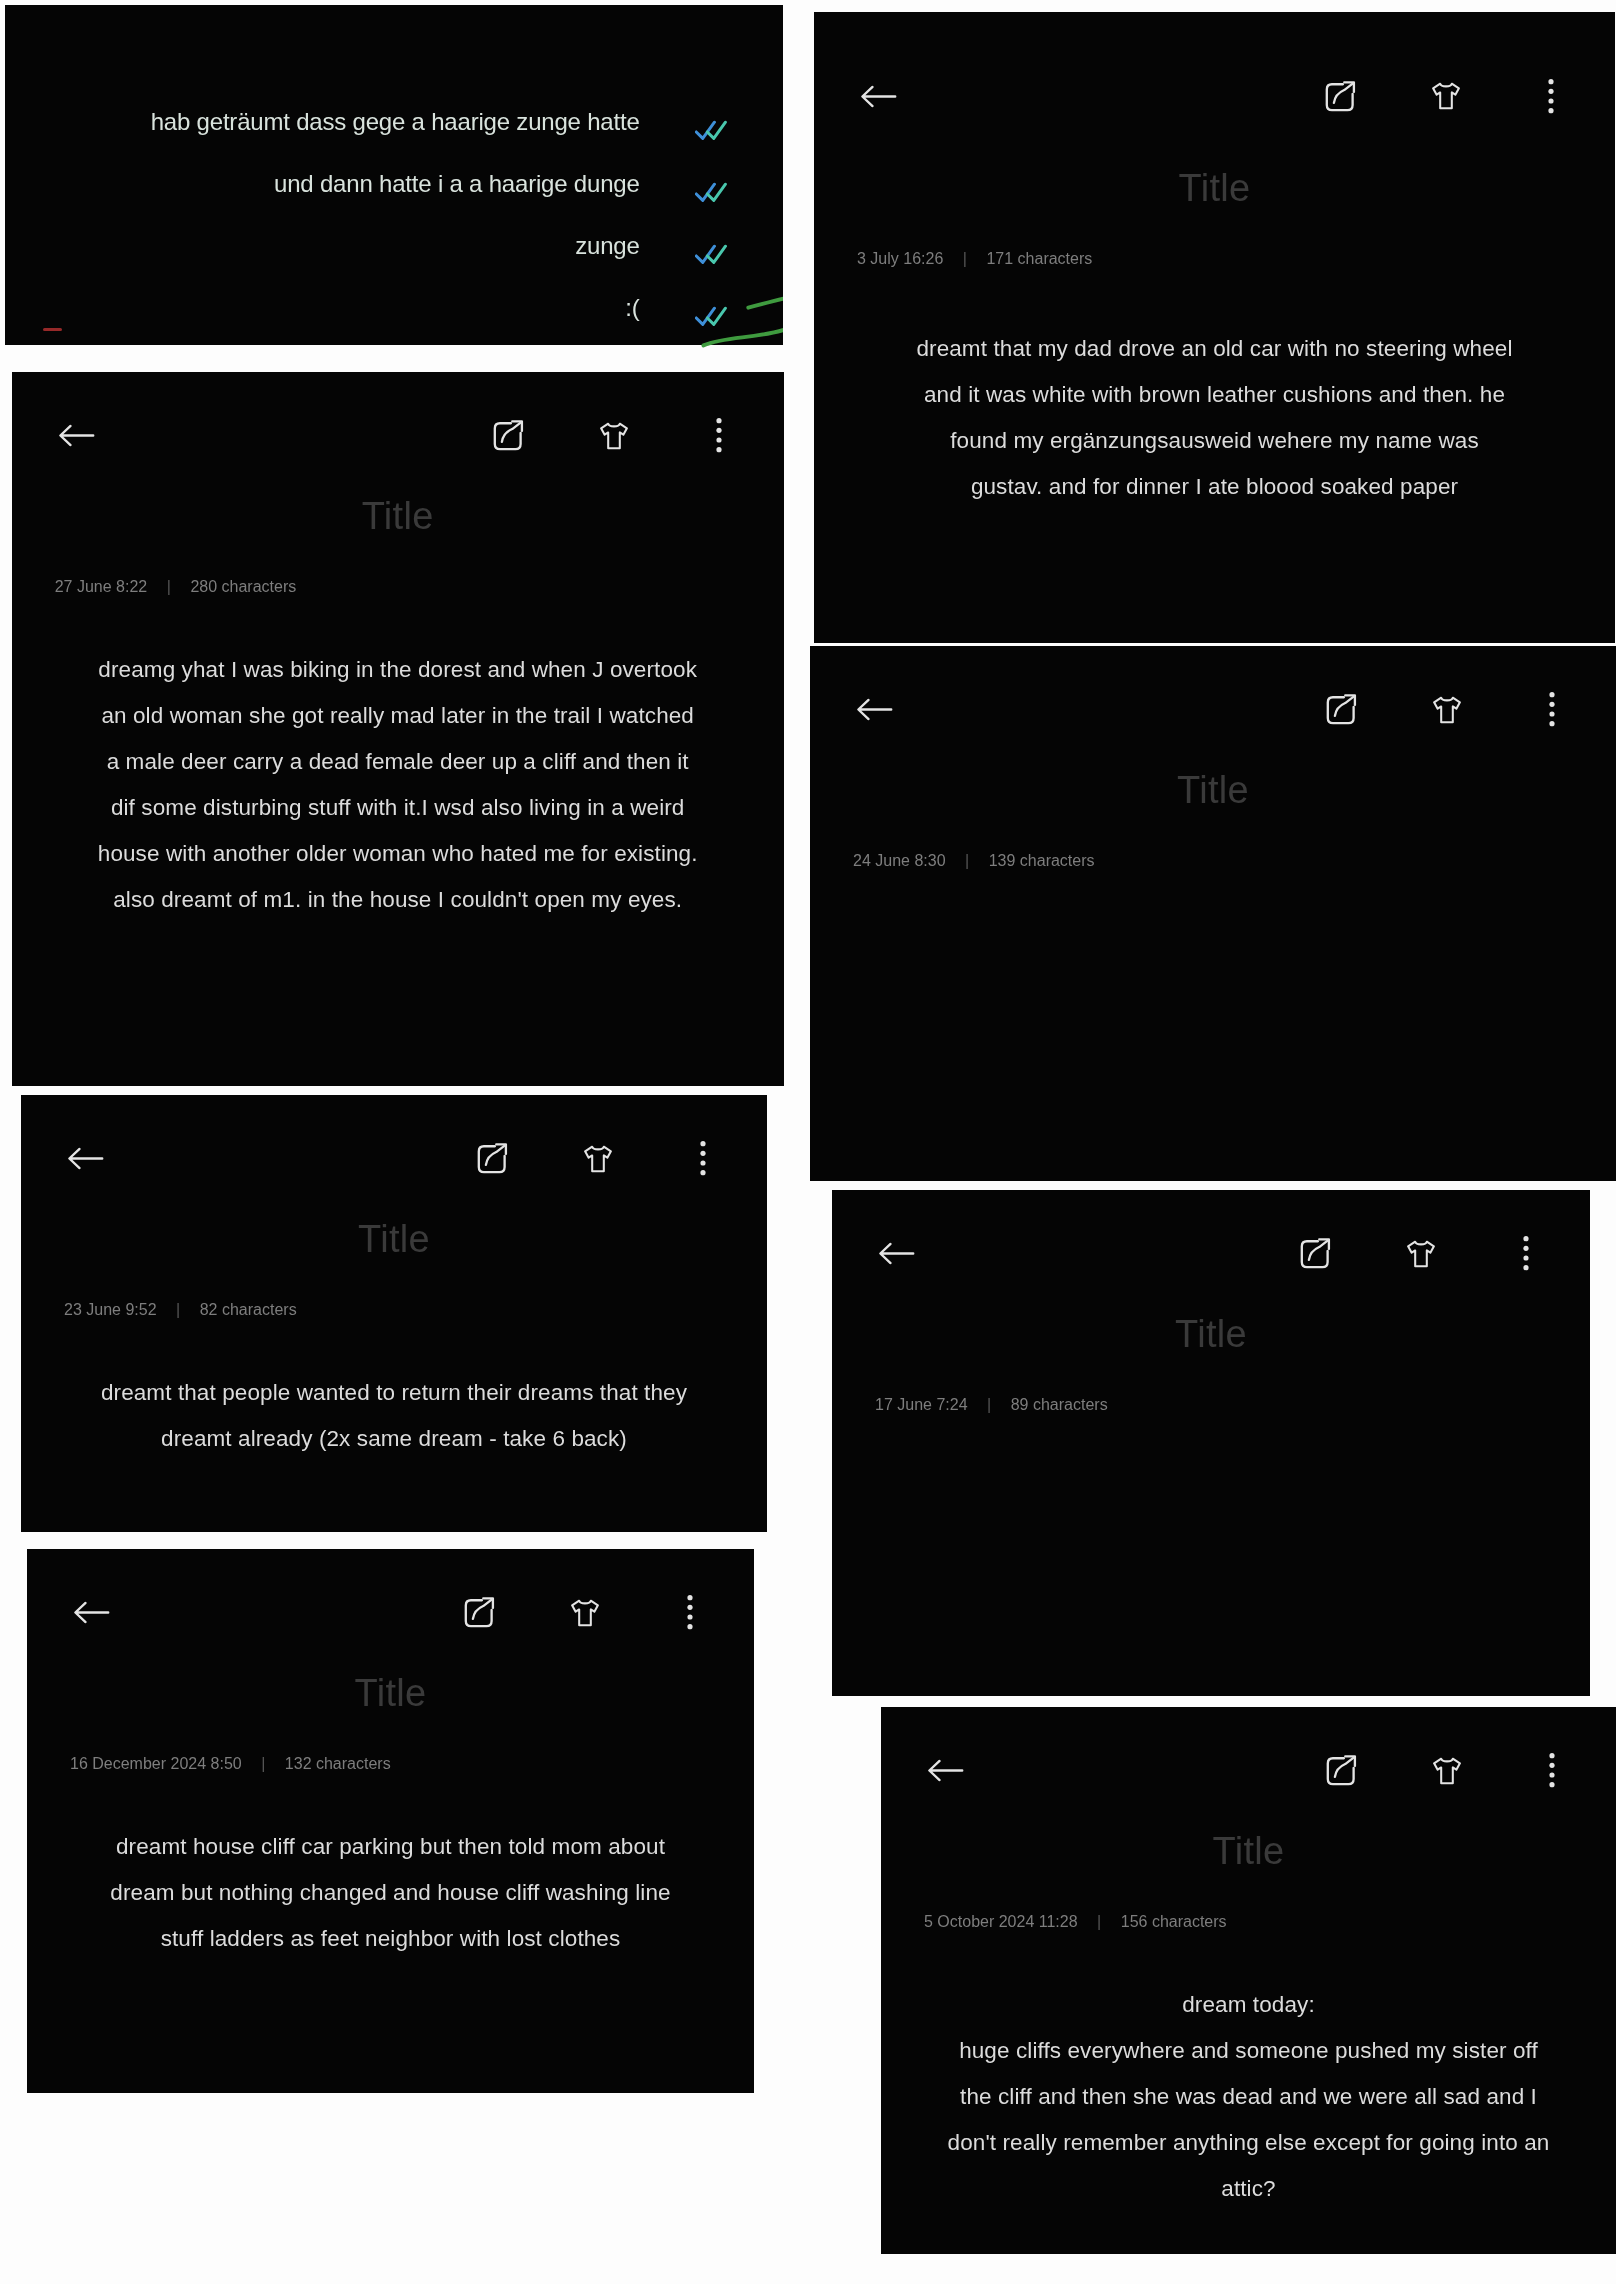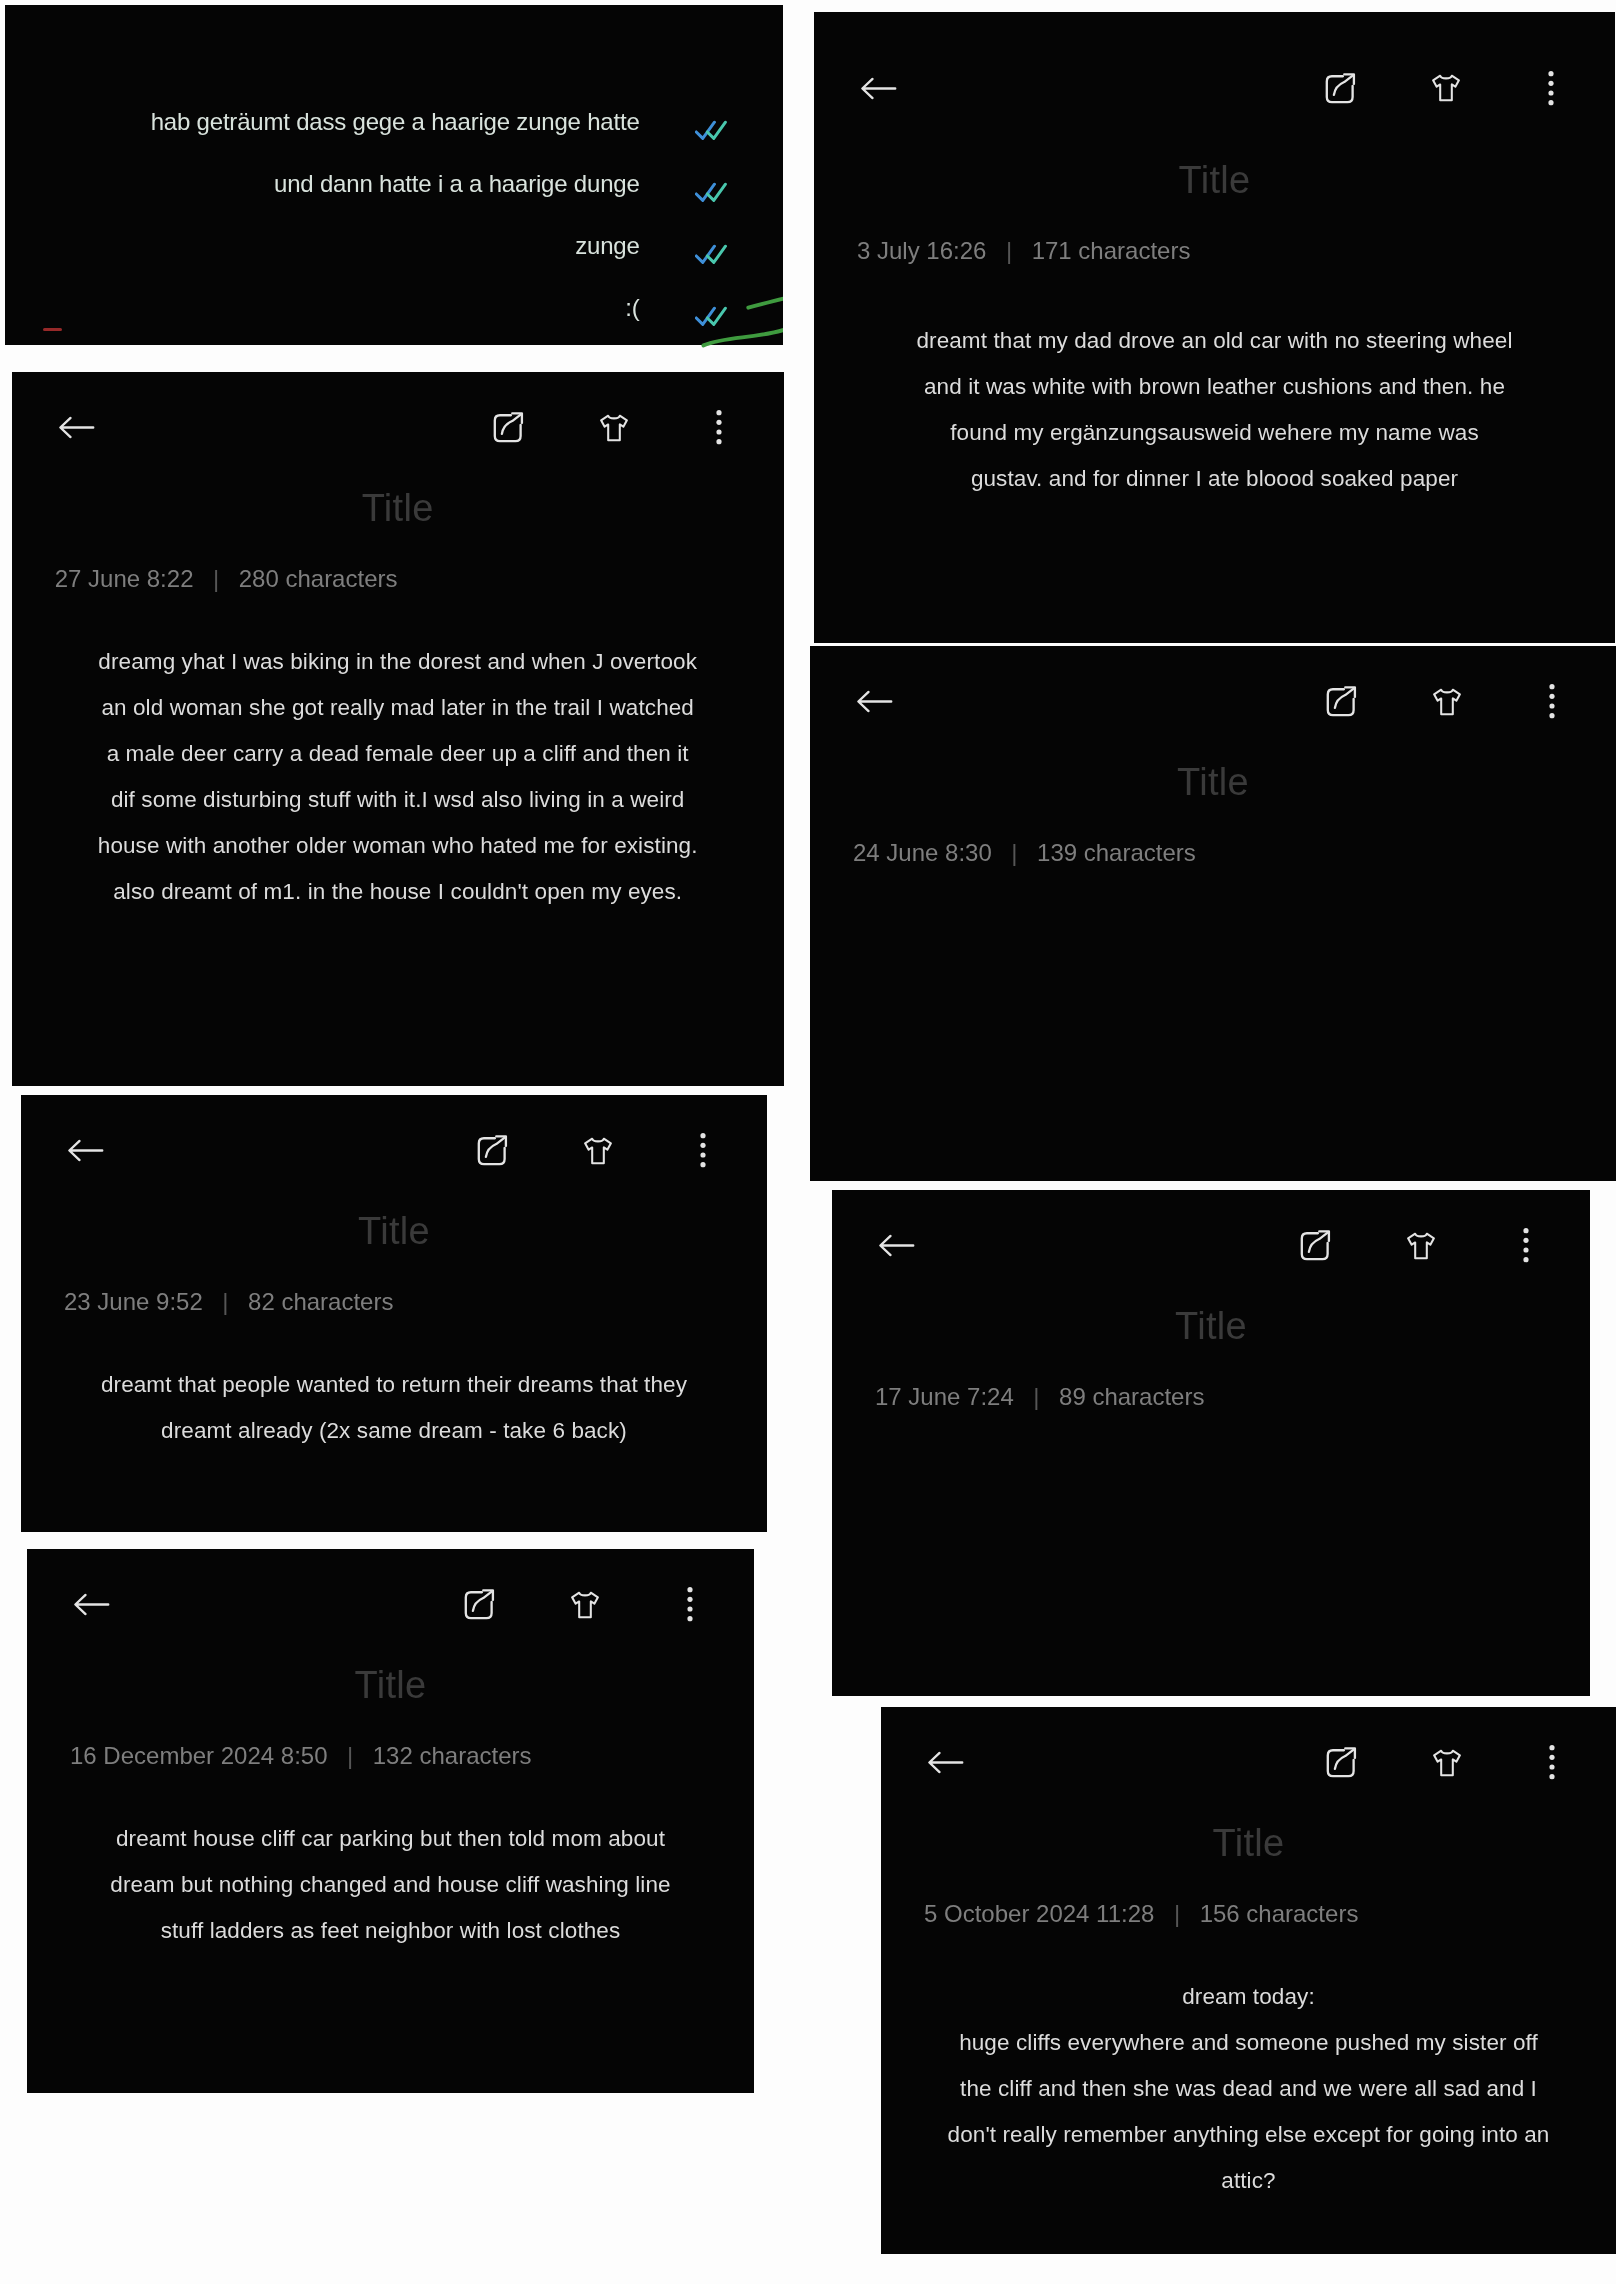--- a/index.html
+++ b/index.html
@@ -28,30 +28,30 @@
   
   .chat-row{position:absolute;right:53px;display:flex;align-items:center;gap:55px;height:34px;}
   .chat-text{font-size:24px;color:var(--chat-text);letter-spacing:-0.2px;white-space:nowrap;}
   .tick{width:35px;height:25px;transform:translateY(8.5px);flex:0 0 auto;}
   .tick polyline{fill:none;stroke-width:4.6;stroke-linecap:round;stroke-linejoin:round;}
   .artifact-red{position:absolute;left:38px;top:323px;width:19.5px;height:3.3px;background:var(--artifact-red);border-radius:2px;opacity:.85;}
   .artifact-green{position:absolute;right:0;bottom:-3.9px;width:98px;height:78px;}
   .artifact-green path{fill:none;stroke:var(--artifact-green);stroke-width:6;stroke-linecap:round;}
 
   
-  .note{padding:0 43px;}
+  .note{padding:8px 43px;}
   .note-header{display:flex;align-items:center;justify-content:space-between;padding-top:34px;height:43px;}
   .note--roomy .note-header{padding-top:55px;}
   .icon-btn{width:43px;height:40px;display:flex;align-items:center;justify-content:center;cursor:pointer;}
   .icon-btn svg{display:block;}
   .icon-stroke{fill:none;stroke:var(--icon);stroke-linecap:round;stroke-linejoin:round;}
   .header-actions{display:flex;gap:62px;align-items:center;}
   .note-title{margin-top:36px;font-size:38px;line-height:46px;font-weight:500;letter-spacing:0.3px;color:var(--title-placeholder);}
   .note--roomy .note-title{margin-top:47px;}
-  .note-meta{margin-top:36px;display:flex;align-items:center;gap:19.5px;font-size:24px;line-height:23.4px;color:var(--meta-text);}
+  .note-meta{margin-top:36px;display:flex;align-items:center;gap:19.5px;font-size:16px;line-height:23.4px;color:var(--meta-text);}
   .note-meta .sep{color:var(--meta-sep);}
   .note-body{margin-top:49px;font-size:22.5px;line-height:46px;letter-spacing:0.1px;color:var(--body-text);white-space:pre-line;}
   .note--roomy .note-body{margin-top:56px;}
 </style>
 </head>
 <body>
 
 <svg width="0" height="0" style="position:absolute">
   <defs>
     <g id="i-back">

